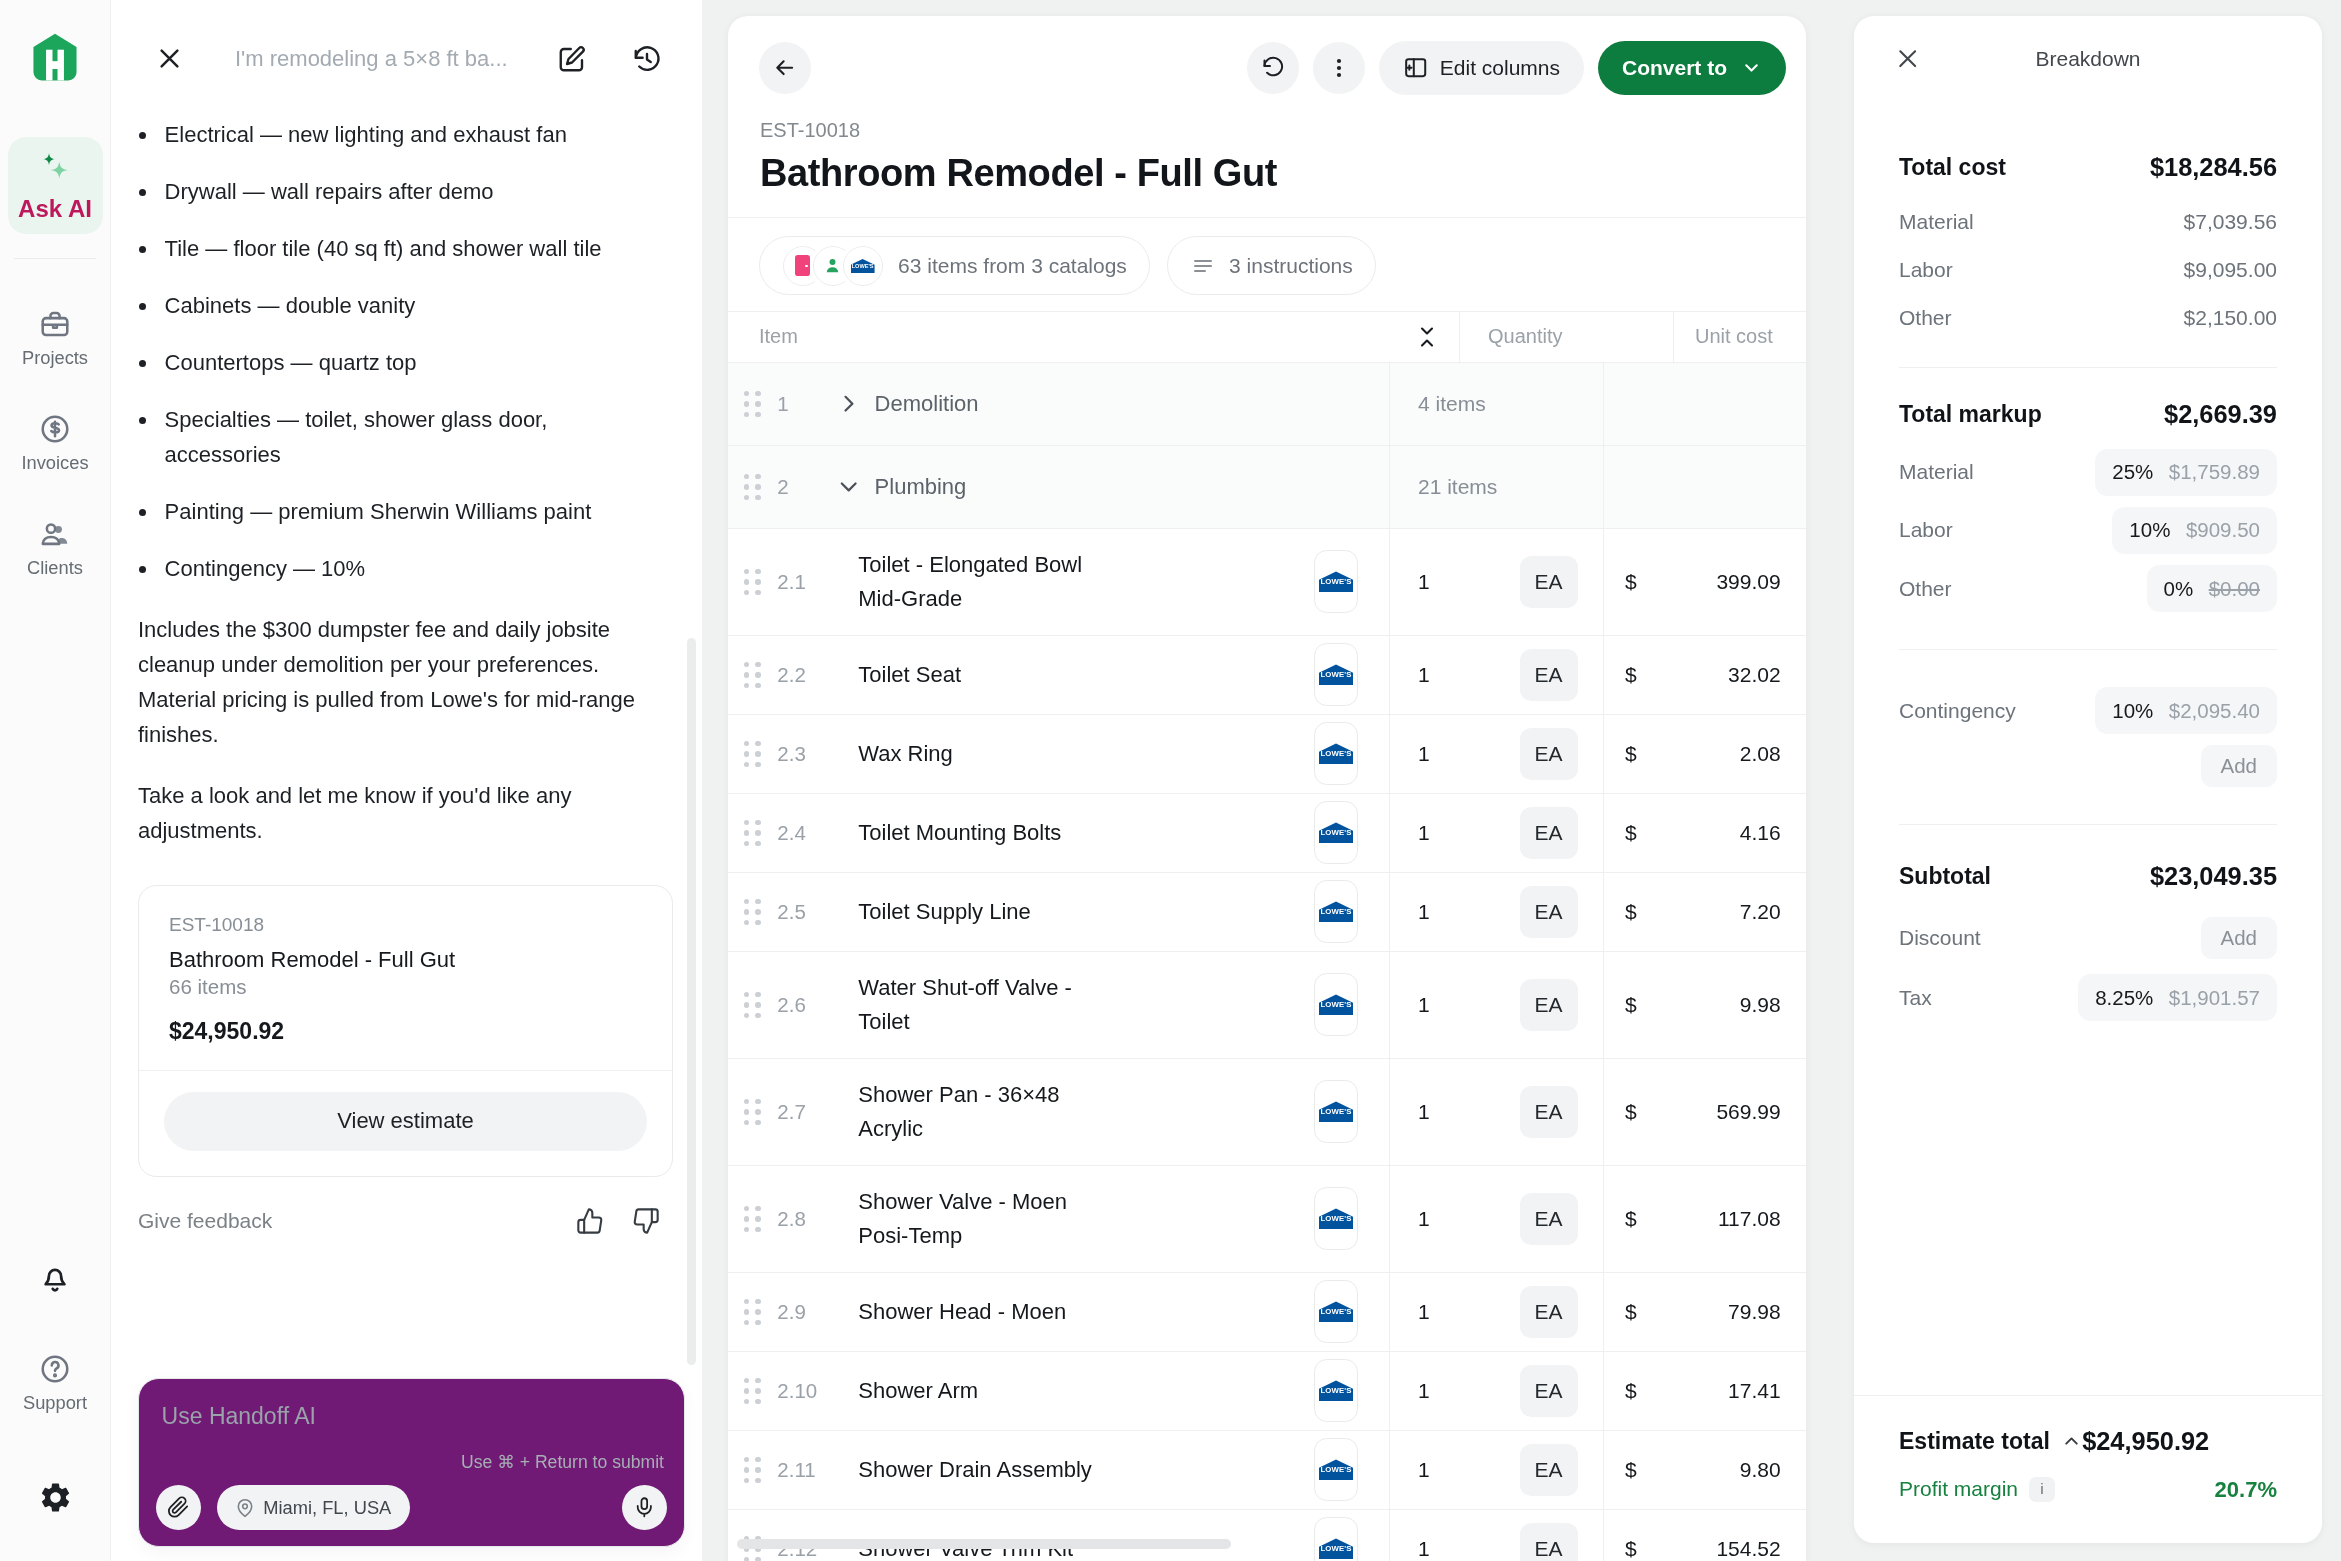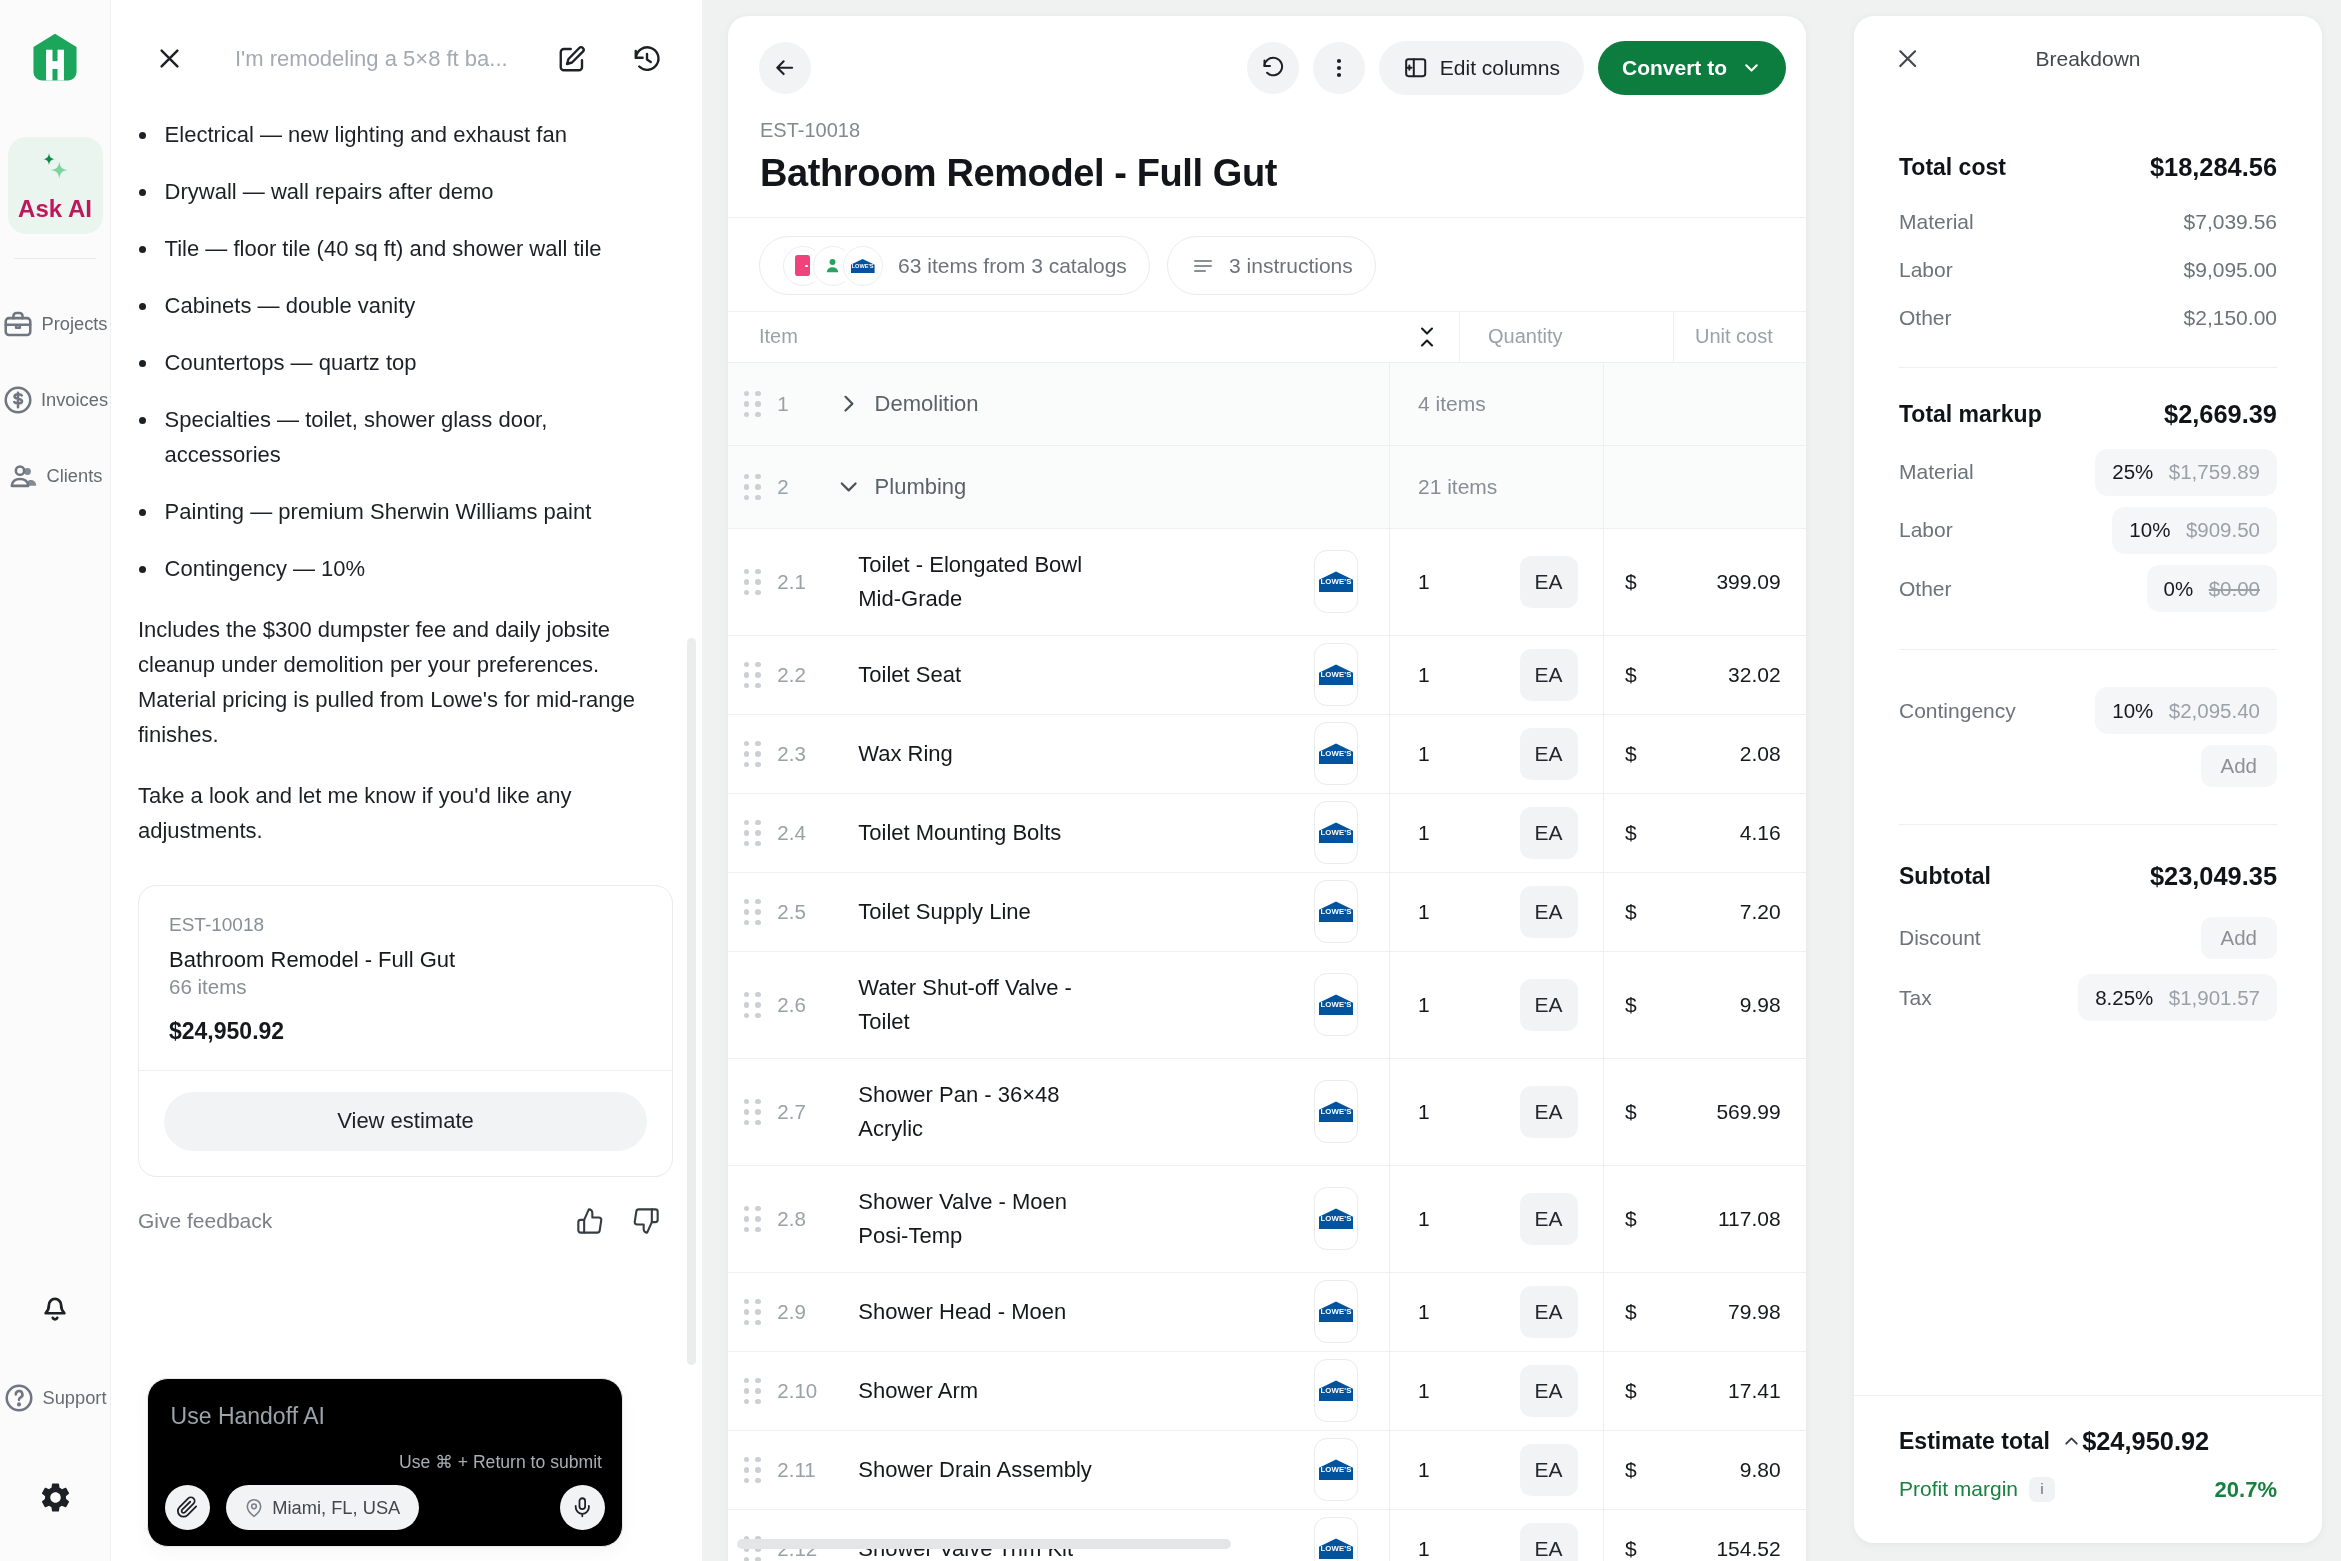--- a/index.html
+++ b/index.html
@@ -10,21 +10,21 @@
     -webkit-font-smoothing:antialiased;
   }
   svg{display:block}
 
   
   .sidebar{position:absolute;left:0;top:0;bottom:0;width:111px;background:#fbfbfb;border-right:1.4px solid #f0f0f0;display:flex;flex-direction:column;align-items:center}
   .logo{margin-top:30px;width:56px;height:55px}
   .ask-ai{margin-top:52px;width:95px;height:97px;background:#e9f5ee;border-radius:18.3px;display:flex;flex-direction:column;align-items:center;justify-content:center;gap:5.6px;cursor:pointer}
   .ask-ai-label{color:#be185d;font-weight:700;font-size:24px}
   .sidebar-divider{margin-top:24px;width:82px;border-top:1.4px solid #e9eaea}
-  .nav-item{display:flex;flex-direction:row;align-items:center;gap:7px;color:#656c73;font-size:18.3px;cursor:pointer}
+  .nav-item{display:flex;flex-direction:column;align-items:center;gap:7px;color:#656c73;font-size:18.3px;cursor:pointer}
   .nav-item .nico{color:#6f7681}
   .ni-projects{margin-top:49px}
   .ni-invoices{margin-top:44px}
   .ni-clients{margin-top:44px}
   .nav-bottom{margin-top:auto;display:flex;flex-direction:column;align-items:center}
   .bell-btn{color:#1d2125;cursor:pointer}
   .ni-support{margin-top:58px}
   .gear-btn{margin-top:66px;margin-bottom:47px;color:#1d2125;cursor:pointer}
 
   
@@ -43,21 +43,21 @@
   .card-code{font-size:19px;color:#878e95}
   .card-title{margin-top:11.3px;font-size:22px;font-weight:500;color:#15181c}
   .card-items{margin-top:2px;font-size:20.5px;color:#878e95}
   .card-total{margin-top:18.3px;padding-bottom:25.4px;font-size:23px;font-weight:700;color:#15181c}
   .card-divider{border-top:1.4px solid #eef0f0}
   .view-btn{margin:21px 25.4px 25.4px;height:59px;border-radius:30px;background:#f2f3f4;display:flex;align-items:center;justify-content:center;font-size:22px;font-weight:500;color:#1d2126;cursor:pointer}
   .feedback{margin-top:30px;display:flex;align-items:center;color:#7a8187;font-size:21px}
   .fb-icons{margin-left:auto;display:flex;gap:28px;color:#363c42}
   .fb-icons .fbtn{cursor:pointer}
   .chat-scrollbar{position:absolute;right:5.6px;top:638px;width:9.2px;height:727px;border-radius:5px;background:#ebecec}
-  .chat-input{position:absolute;left:36px;bottom:15.5px;width:476px;height:169px;background:#000000;border:1.4px solid #e7e8e9;border-radius:21px;box-shadow:0 5.6px 17px rgba(20,24,28,.04)}
+  .chat-input{position:absolute;left:27px;bottom:15.5px;width:547px;height:169px;background:#701a75;border:1.4px solid #e7e8e9;border-radius:21px;box-shadow:0 5.6px 17px rgba(20,24,28,.04)}
   .ci-placeholder{position:absolute;left:22.6px;top:24px;font-size:23px;color:#9aa2aa}
   .ci-hint{position:absolute;right:20px;top:73px;font-size:17.6px;color:#a7aeb4}
   .ci-row{position:absolute;left:17px;right:17px;bottom:15.5px;display:flex;align-items:center}
   .round-btn{width:45px;height:45px;border-radius:50%;background:#f2f3f4;display:grid;place-items:center;color:#1d2125;cursor:pointer}
   .loc-pill{margin-left:15.5px;height:45px;border-radius:22.6px;background:#f2f3f4;display:flex;align-items:center;gap:8.5px;padding:0 18.3px;font-size:18.3px;color:#41474d;cursor:pointer}
   .loc-pill .pin{color:#7a8187}
   .mic-btn{margin-left:auto}
 
   
   .main{position:absolute;left:728px;top:15.5px;width:1078px;bottom:-21px;background:#fff;border-radius:20px;box-shadow:0 1.4px 8.5px rgba(16,24,32,.05);overflow:hidden}

